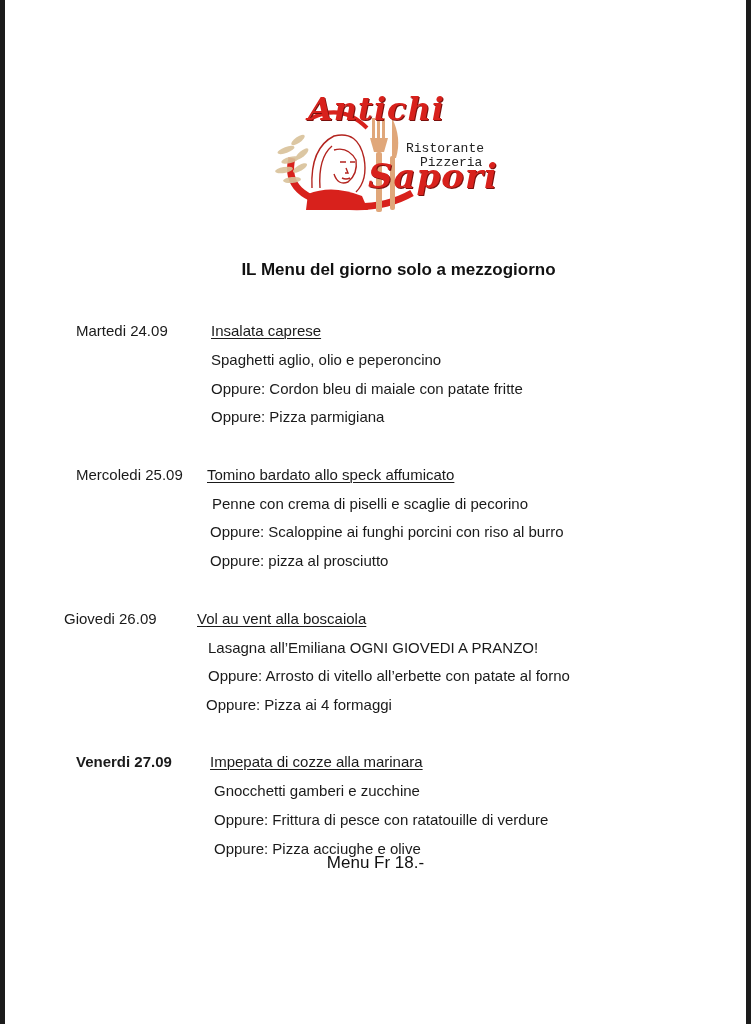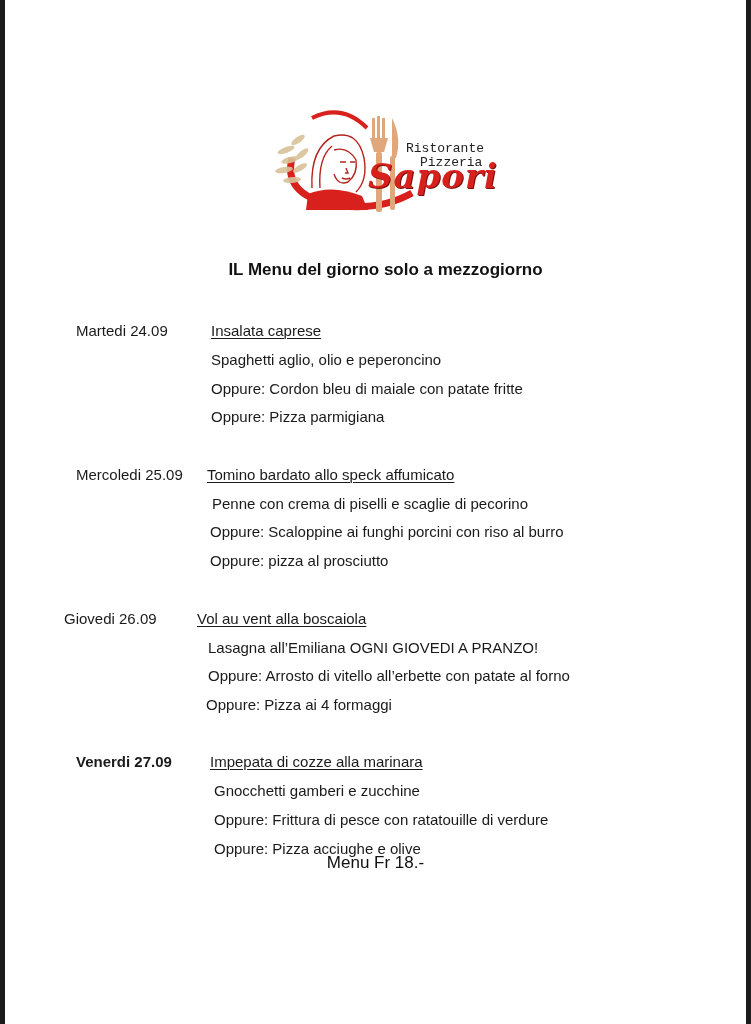--- a/index.html
+++ b/index.html
@@ -34,21 +34,21 @@
     line-height: 14px;
   }
   .logo-sub.r1 { left: 134px; top: 54px; }
   .logo-sub.r2 { left: 148px; top: 68px; }
   .logo-art { position: absolute; left: 0; top: 0; }
   .title {
     position: absolute; left: 0; top: 260px; width: 751px;
     text-align: center; font-weight: bold; font-size: 17px;
     color: #111;
   }
-  .title span { position: relative; left: 4px; margin-left: 12px; }
+  .title span { position: relative; left: 17px; margin-left: 12px; }
   .line {
     position: absolute; font-size: 15px; color: #1a1a1a; white-space: nowrap;
   }
   .head {
     position: absolute; font-size: 15px; color: #1a1a1a; white-space: nowrap;
     text-decoration: underline; text-underline-offset: 2px;
     text-decoration-thickness: 1px;
   }
   .head .day { display: inline-block; }
   .price {
@@ -90,20 +90,21 @@
     <g fill="#e0a77a">
       <rect x="100" y="30" width="3" height="22"></rect>
       <rect x="105" y="28" width="3" height="24"></rect>
       <rect x="110" y="30" width="3" height="22"></rect>
       <path d="M98 50 L116 50 L112 64 L102 64 Z"></path>
       <rect x="104" y="64" width="6" height="60" rx="2"></rect>
       <path d="M120 30 Q 130 50 124 70 L 120 70 Z"></path>
       <rect x="118" y="68" width="5" height="54" rx="2"></rect>
     </g>
   </svg>
+  <div class="logo-word logo-antichi">Antichi</div>
   <div class="logo-sub r1">Ristorante</div>
   <div class="logo-sub r2">Pizzeria</div>
   <div class="logo-word logo-sapori">Sapori</div>
 </div>
 
 <div class="title"><span>IL Menu del giorno solo a mezzogiorno</span></div>
 
 <div class="head" style="left:76px; top:322px;">
   <span class="day" style="width:135px;">Martedi 24.09</span><span>Insalata caprese</span>
 </div>

